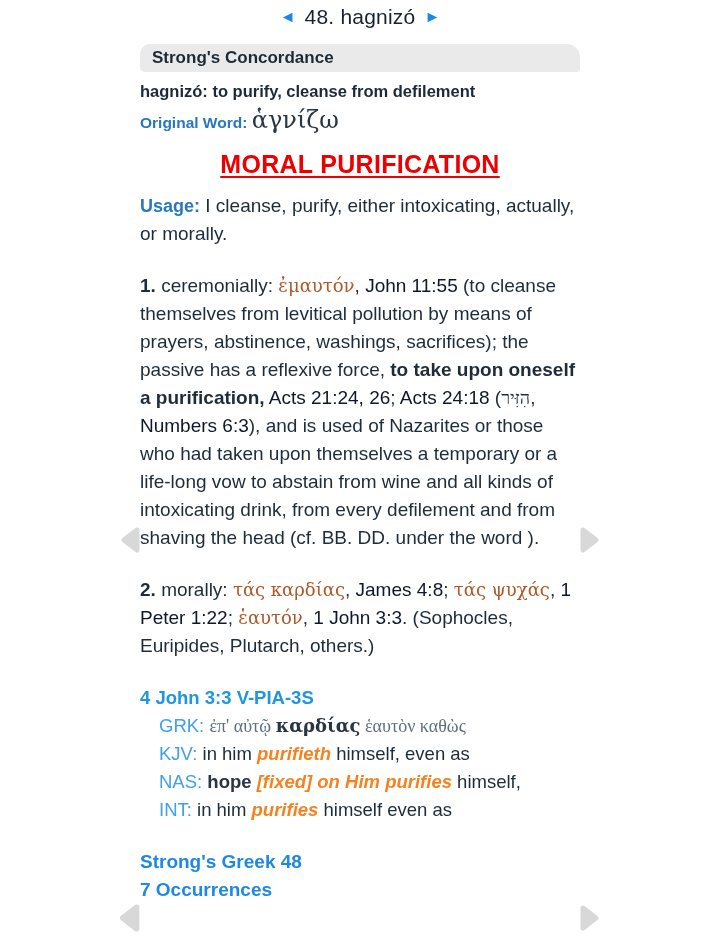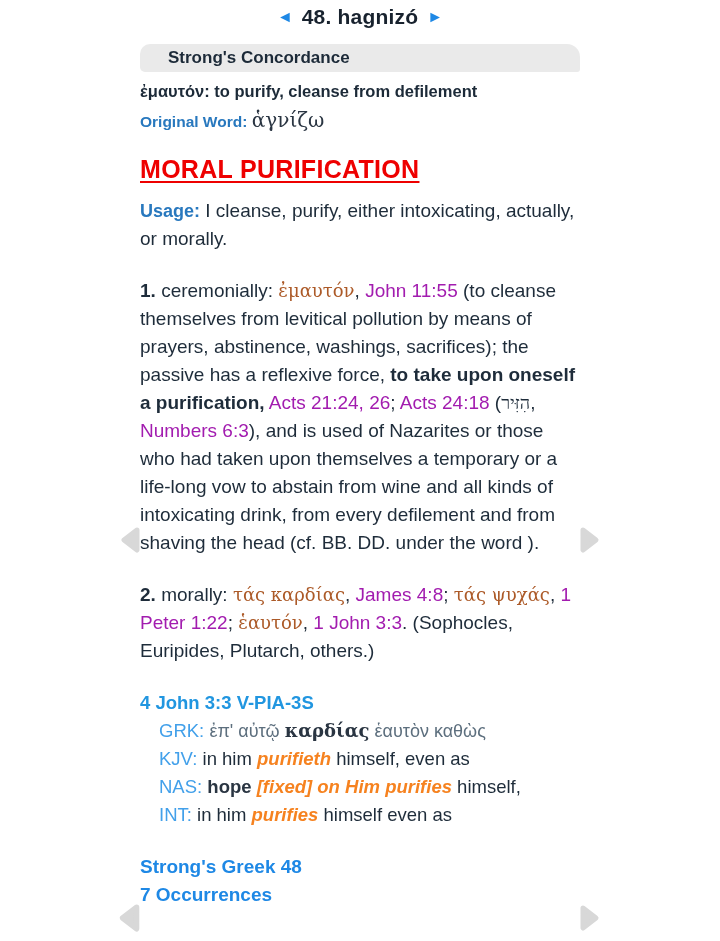--- a/index.html
+++ b/index.html
@@ -3,50 +3,50 @@
 <meta charset="utf-8">
 <style>
   * { margin:0; padding:0; box-sizing:border-box; }
   html,body { width:720px; height:941px; background:#ffffff; overflow:hidden; }
   body { font-family:"Liberation Sans", sans-serif; color:#1e2c3a; }
   .page { position:relative; width:720px; height:941px; }
 
   
   .header { padding-top:5px; display:flex; justify-content:center; align-items:center; gap:9px; }
   .nav-arrow { color:#1e88e5; font-size:16px; line-height:1; cursor:pointer; }
-  .page-title { font-size:21px; font-weight:700; color:#18222e; letter-spacing:0.2px; }
+  .page-title { font-size:21px; font-weight:400; color:#18222e; letter-spacing:0.2px; }
 
   
   .content { margin-left:140px; width:440px; }
 
   .section-bar { margin-top:15px; background:#eaeaea; border-radius:10px 13px 3px 5px;
-    height:28px; line-height:28px; padding-left:28px; font-size:17px; font-weight:700; color:#1c2a38; }
+    height:28px; line-height:28px; padding-left:12px; font-size:17px; font-weight:700; color:#1c2a38; }
 
   .lemma { margin-top:9px; font-size:16.5px; font-weight:700; line-height:20px; color:#1c2a38; }
 
   .orig-line { margin-top:7px; line-height:24px; }
   .blue-label { color:#2878be; font-weight:700; font-size:15.5px; }
-  .orig-word { font-family:"DejaVu Serif", serif; font-size:20px; color:#2a3542; }
+  .orig-word { font-family:"DejaVu Serif", serif; font-size:24px; color:#2a3542; }
 
-  .banner { margin-top:21px; color:#ee0000; font-size:25px; font-weight:700;
+  .banner { margin-top:15px; text-align:center; color:#ee0000; font-size:25px; font-weight:700;
     text-decoration:underline; text-decoration-thickness:2px; text-underline-offset:3px; letter-spacing:0.3px; }
 
   .usage { margin-top:13px; font-size:19px; line-height:28px; }
   .usage .blue-label { font-size:18px; }
 
   .para { margin-top:24px; font-size:19px; line-height:28px; }
 
   
   .seg-plain { color:#1e2c3a; }
   .seg-bold { color:#1e2c3a; font-weight:700; }
   .seg-semibold { color:#2a3542; font-weight:600; }
-  .seg-link { color:#a21caf; cursor:pointer; }
+  .seg-link { color:#0f172a; cursor:pointer; }
   .seg-greek { font-family:"DejaVu Serif", serif; color:#ac5a28; font-size:18px; }
   .seg-hebrew { font-family:"DejaVu Serif", serif; color:#1e2c3a; font-size:18px; }
-  .seg-greekgray { font-family:Liberation Sans, sans-serif; color:#5d6f7e; font-size:18px; }
+  .seg-greekgray { font-family:Liberation Serif, serif; color:#5d6f7e; font-size:18px; }
   .seg-greekbold { font-family:"DejaVu Serif", serif; color:#2a3542; font-weight:700; font-size:18px; }
   .seg-orange { color:#f6821f; font-style:italic; font-weight:600; }
 
   
   .verse { margin-top:24px; }
   .verse-ref { font-size:18.5px; font-weight:700; color:#2196e0; line-height:28px; cursor:pointer; }
   .verse-line { font-size:18.5px; line-height:28px; }
   .verse-label { color:#42a0ea;margin-left:19px; }
 
   .footer-links { margin-top:24px; }
@@ -67,21 +67,21 @@
   <div class="header">
     <span class="nav-arrow">◄</span>
     <span class="page-title">48. hagnizó</span>
     <span class="nav-arrow">►</span>
   </div>
 
   <div class="content">
 
     <div class="section-bar">Strong's Concordance</div>
 
-    <p class="lemma">ἐμαυτόν: to purify, cleanse from defilement</p>
+    <p class="lemma">hagnizó: to purify, cleanse from defilement</p>
 
     <p class="orig-line"><span class="blue-label">Original Word:</span> <span class="orig-word">ἁγνίζω</span></p>
 
     <h2 class="banner">MORAL PURIFICATION</h2>
 
     <p class="usage"><span class="blue-label">Usage:</span><span> I cleanse, purify, either intoxicating, actually, or morally.</span></p>
 
     <p class="para"><span class="seg-bold">1.</span><span class="seg-plain"> ceremonially: </span><span class="seg-greek">ἐμαυτόν</span><span class="seg-plain">, </span><span class="seg-link">John 11:55</span><span class="seg-plain"> (to cleanse themselves from levitical pollution by means of prayers, abstinence, washings, sacrifices); the passive has a reflexive force, </span><span class="seg-bold">to take upon oneself a purification,</span><span class="seg-plain"> </span><span class="seg-link">Acts 21:24, 26</span><span class="seg-plain">; </span><span class="seg-link">Acts 24:18</span><span class="seg-plain"> (</span><span class="seg-hebrew">הִזִּיר</span><span class="seg-plain">, </span><span class="seg-link">Numbers 6:3</span><span class="seg-plain">), and is used of Nazarites or those who had taken upon themselves a temporary or a life-long vow to abstain from wine and all kinds of intoxicating drink, from every defilement and from shaving the head (cf. BB. DD. under the word ).</span></p>
 
     <p class="para"><span class="seg-bold">2.</span><span class="seg-plain"> morally: </span><span class="seg-greek">τάς καρδίας</span><span class="seg-plain">, </span><span class="seg-link">James 4:8</span><span class="seg-plain">; </span><span class="seg-greek">τάς ψυχάς</span><span class="seg-plain">, </span><span class="seg-link">1 Peter 1:22</span><span class="seg-plain">; </span><span class="seg-greek">ἑαυτόν</span><span class="seg-plain">, </span><span class="seg-link">1 John 3:3</span><span class="seg-plain">. (Sophocles, Euripides, Plutarch, others.)</span></p>

